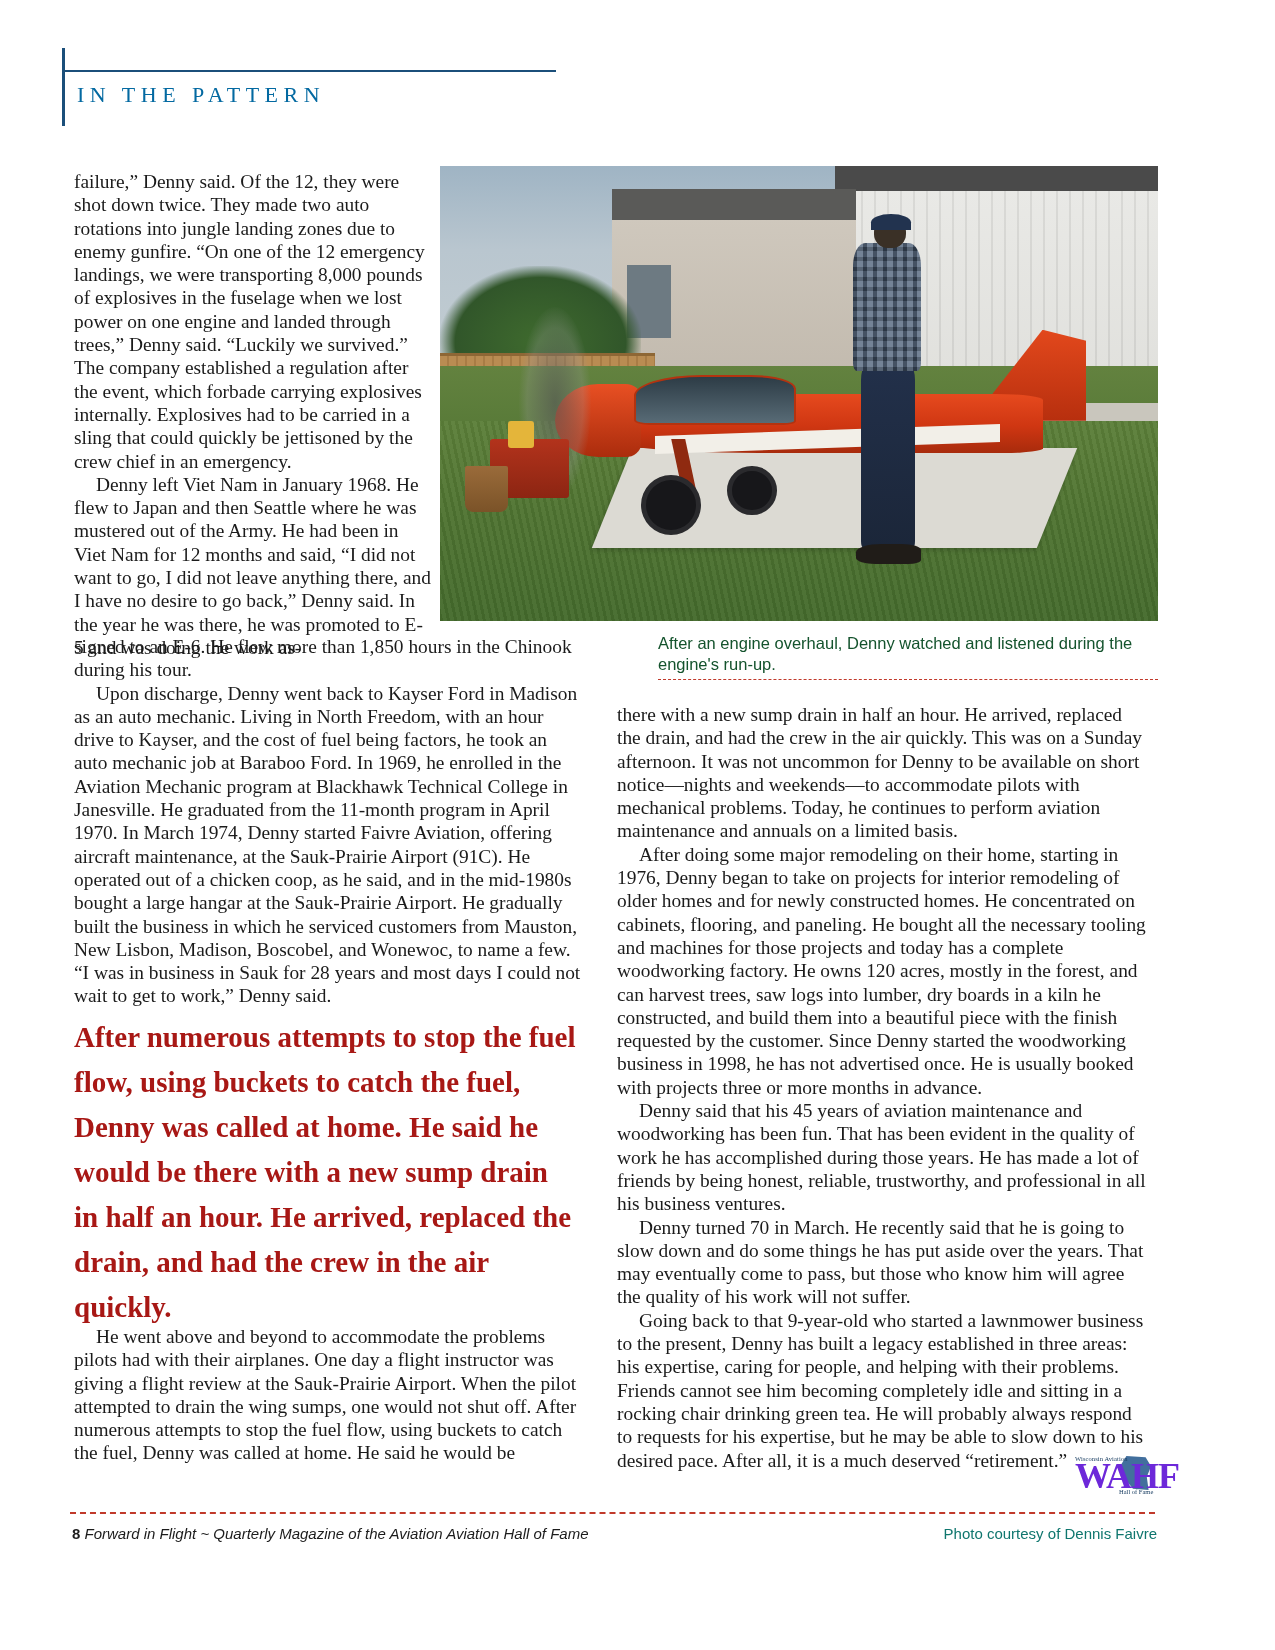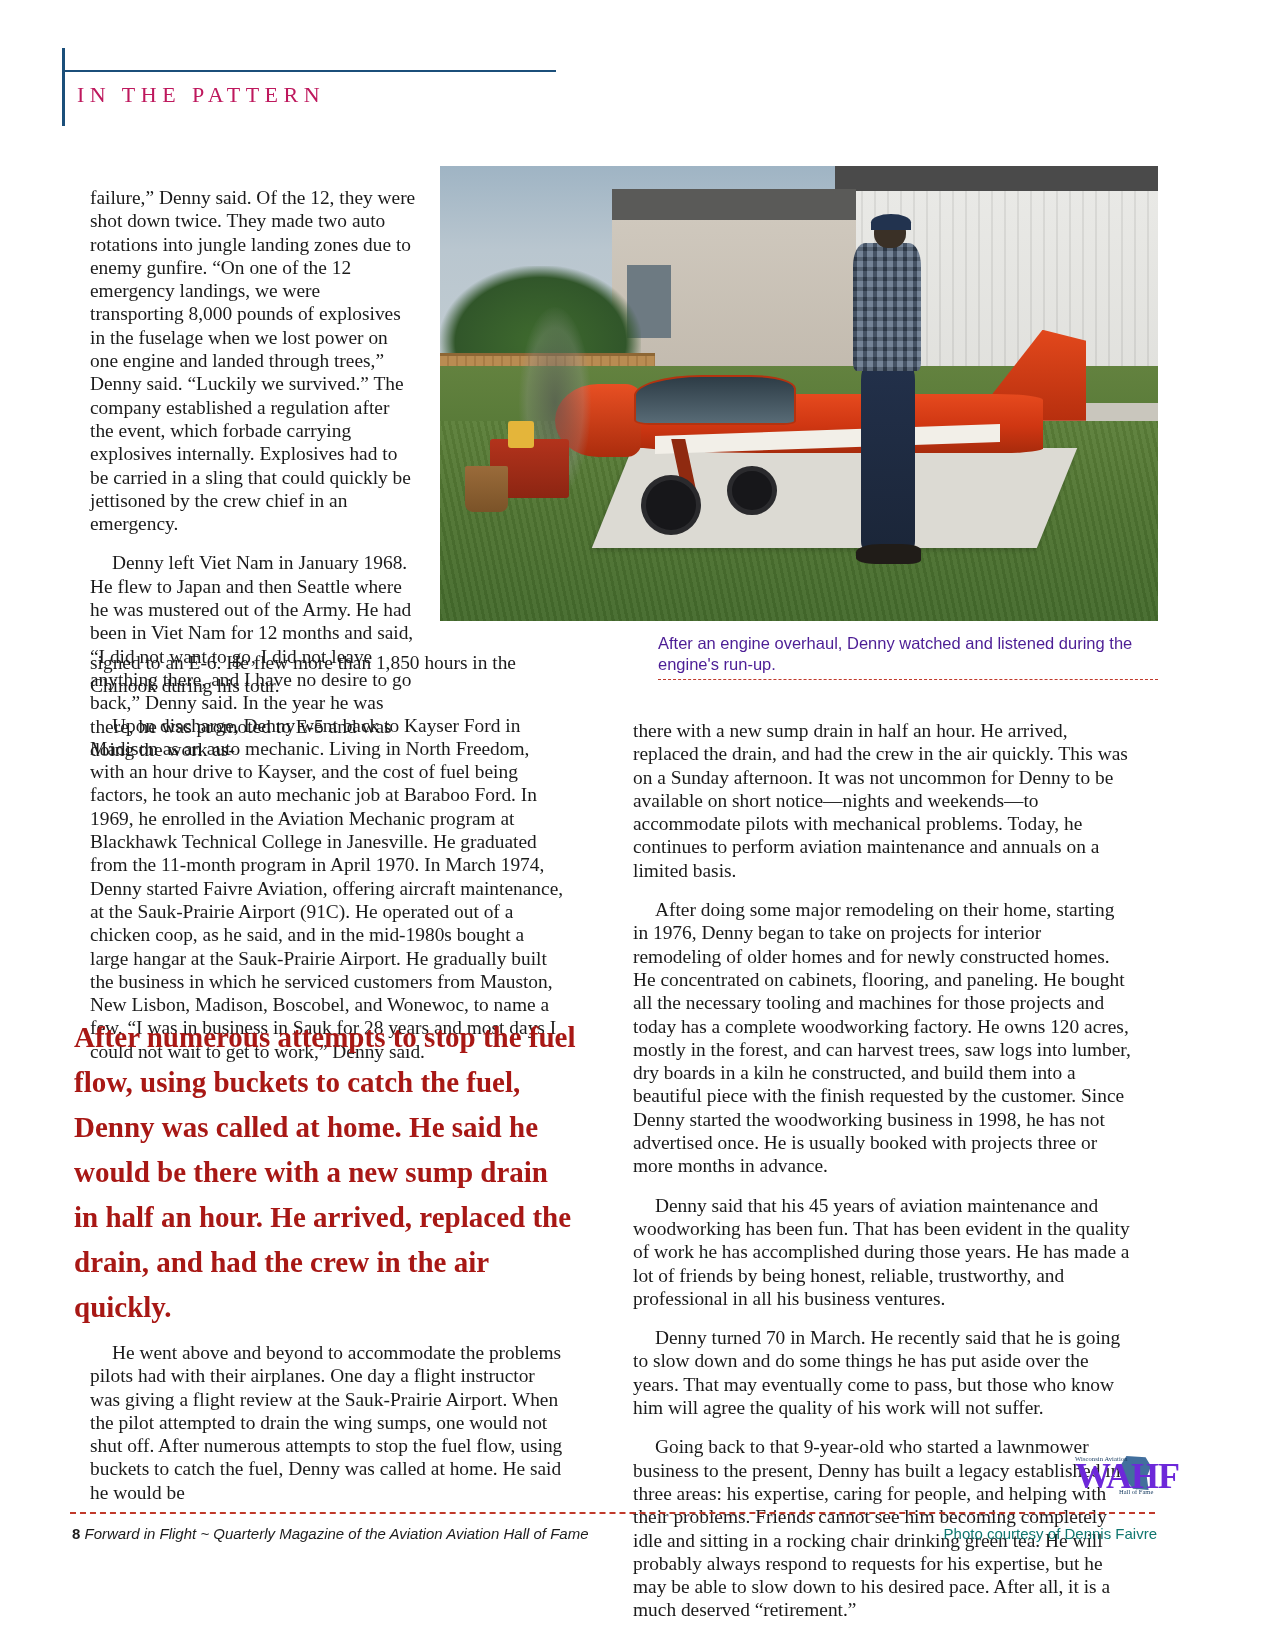--- a/index.html
+++ b/index.html
@@ -45,33 +45,33 @@
     height: 2px;
     background: #1b4f7a;
   }
   .runhead-title {
     position: absolute;
     left: 15px;
     top: 34px;
     font-family: "Liberation Serif", serif;
     font-size: 22px;
     letter-spacing: 5.5px;
-    color: #be185d;
+    color: #0369a1;
     white-space: nowrap;
   }
 
   
   .body-text {
     font-size: 19.4px;
     line-height: 23.3px;
     text-align: left;
     color: #1b1b1b;
   }
   .body-text p {
-    margin: 16px;
+    margin: 0;
     text-indent: 22px;
   }
   .body-text p.noindent {
     text-indent: 0;
   }
 
   
   .col-left-top {
     position: absolute;
     left: 74px;
@@ -288,21 +288,21 @@
 
   
   .caption {
     position: absolute;
     left: 658px;
     top: 633px;
     width: 500px;
     font-family: "Liberation Sans", sans-serif;
     font-size: 16.5px;
     line-height: 21px;
-    color: #4c1d95;
+    color: #14532d;
   }
   .caption-rule {
     position: absolute;
     left: 658px;
     top: 679px;
     width: 500px;
     height: 0;
     border-top: 1.6px dashed #c0392b;
   }
 

